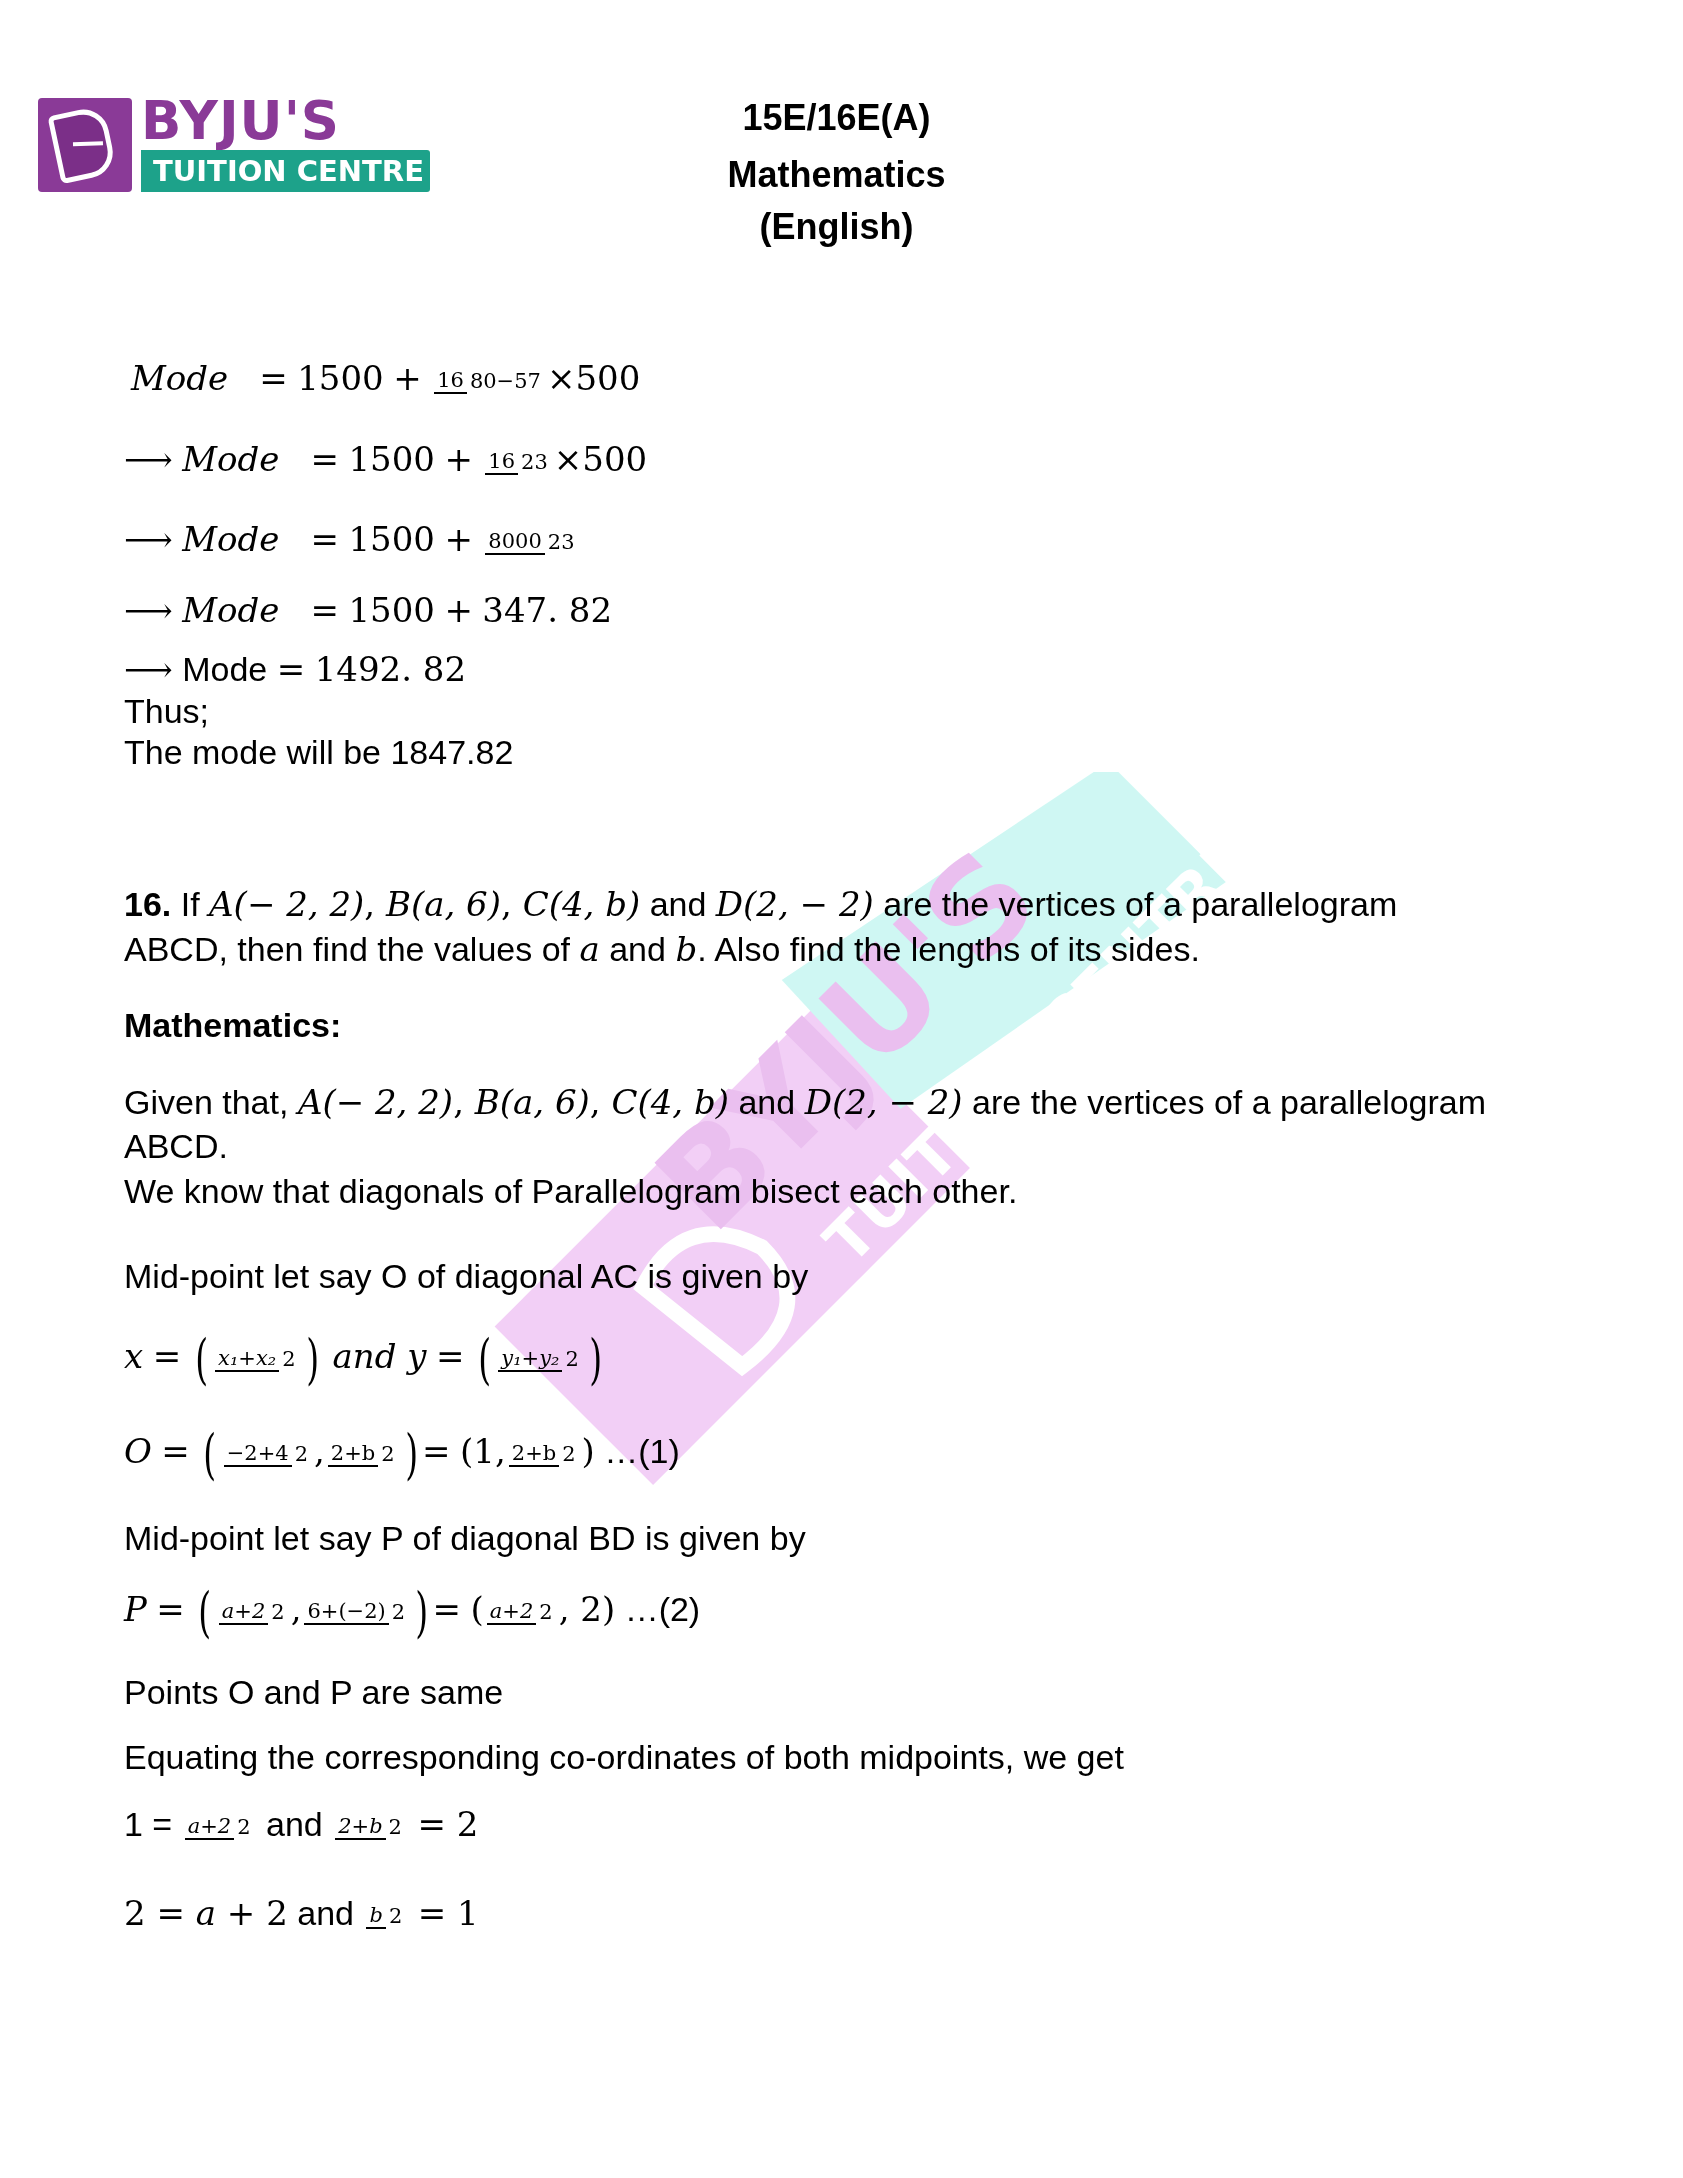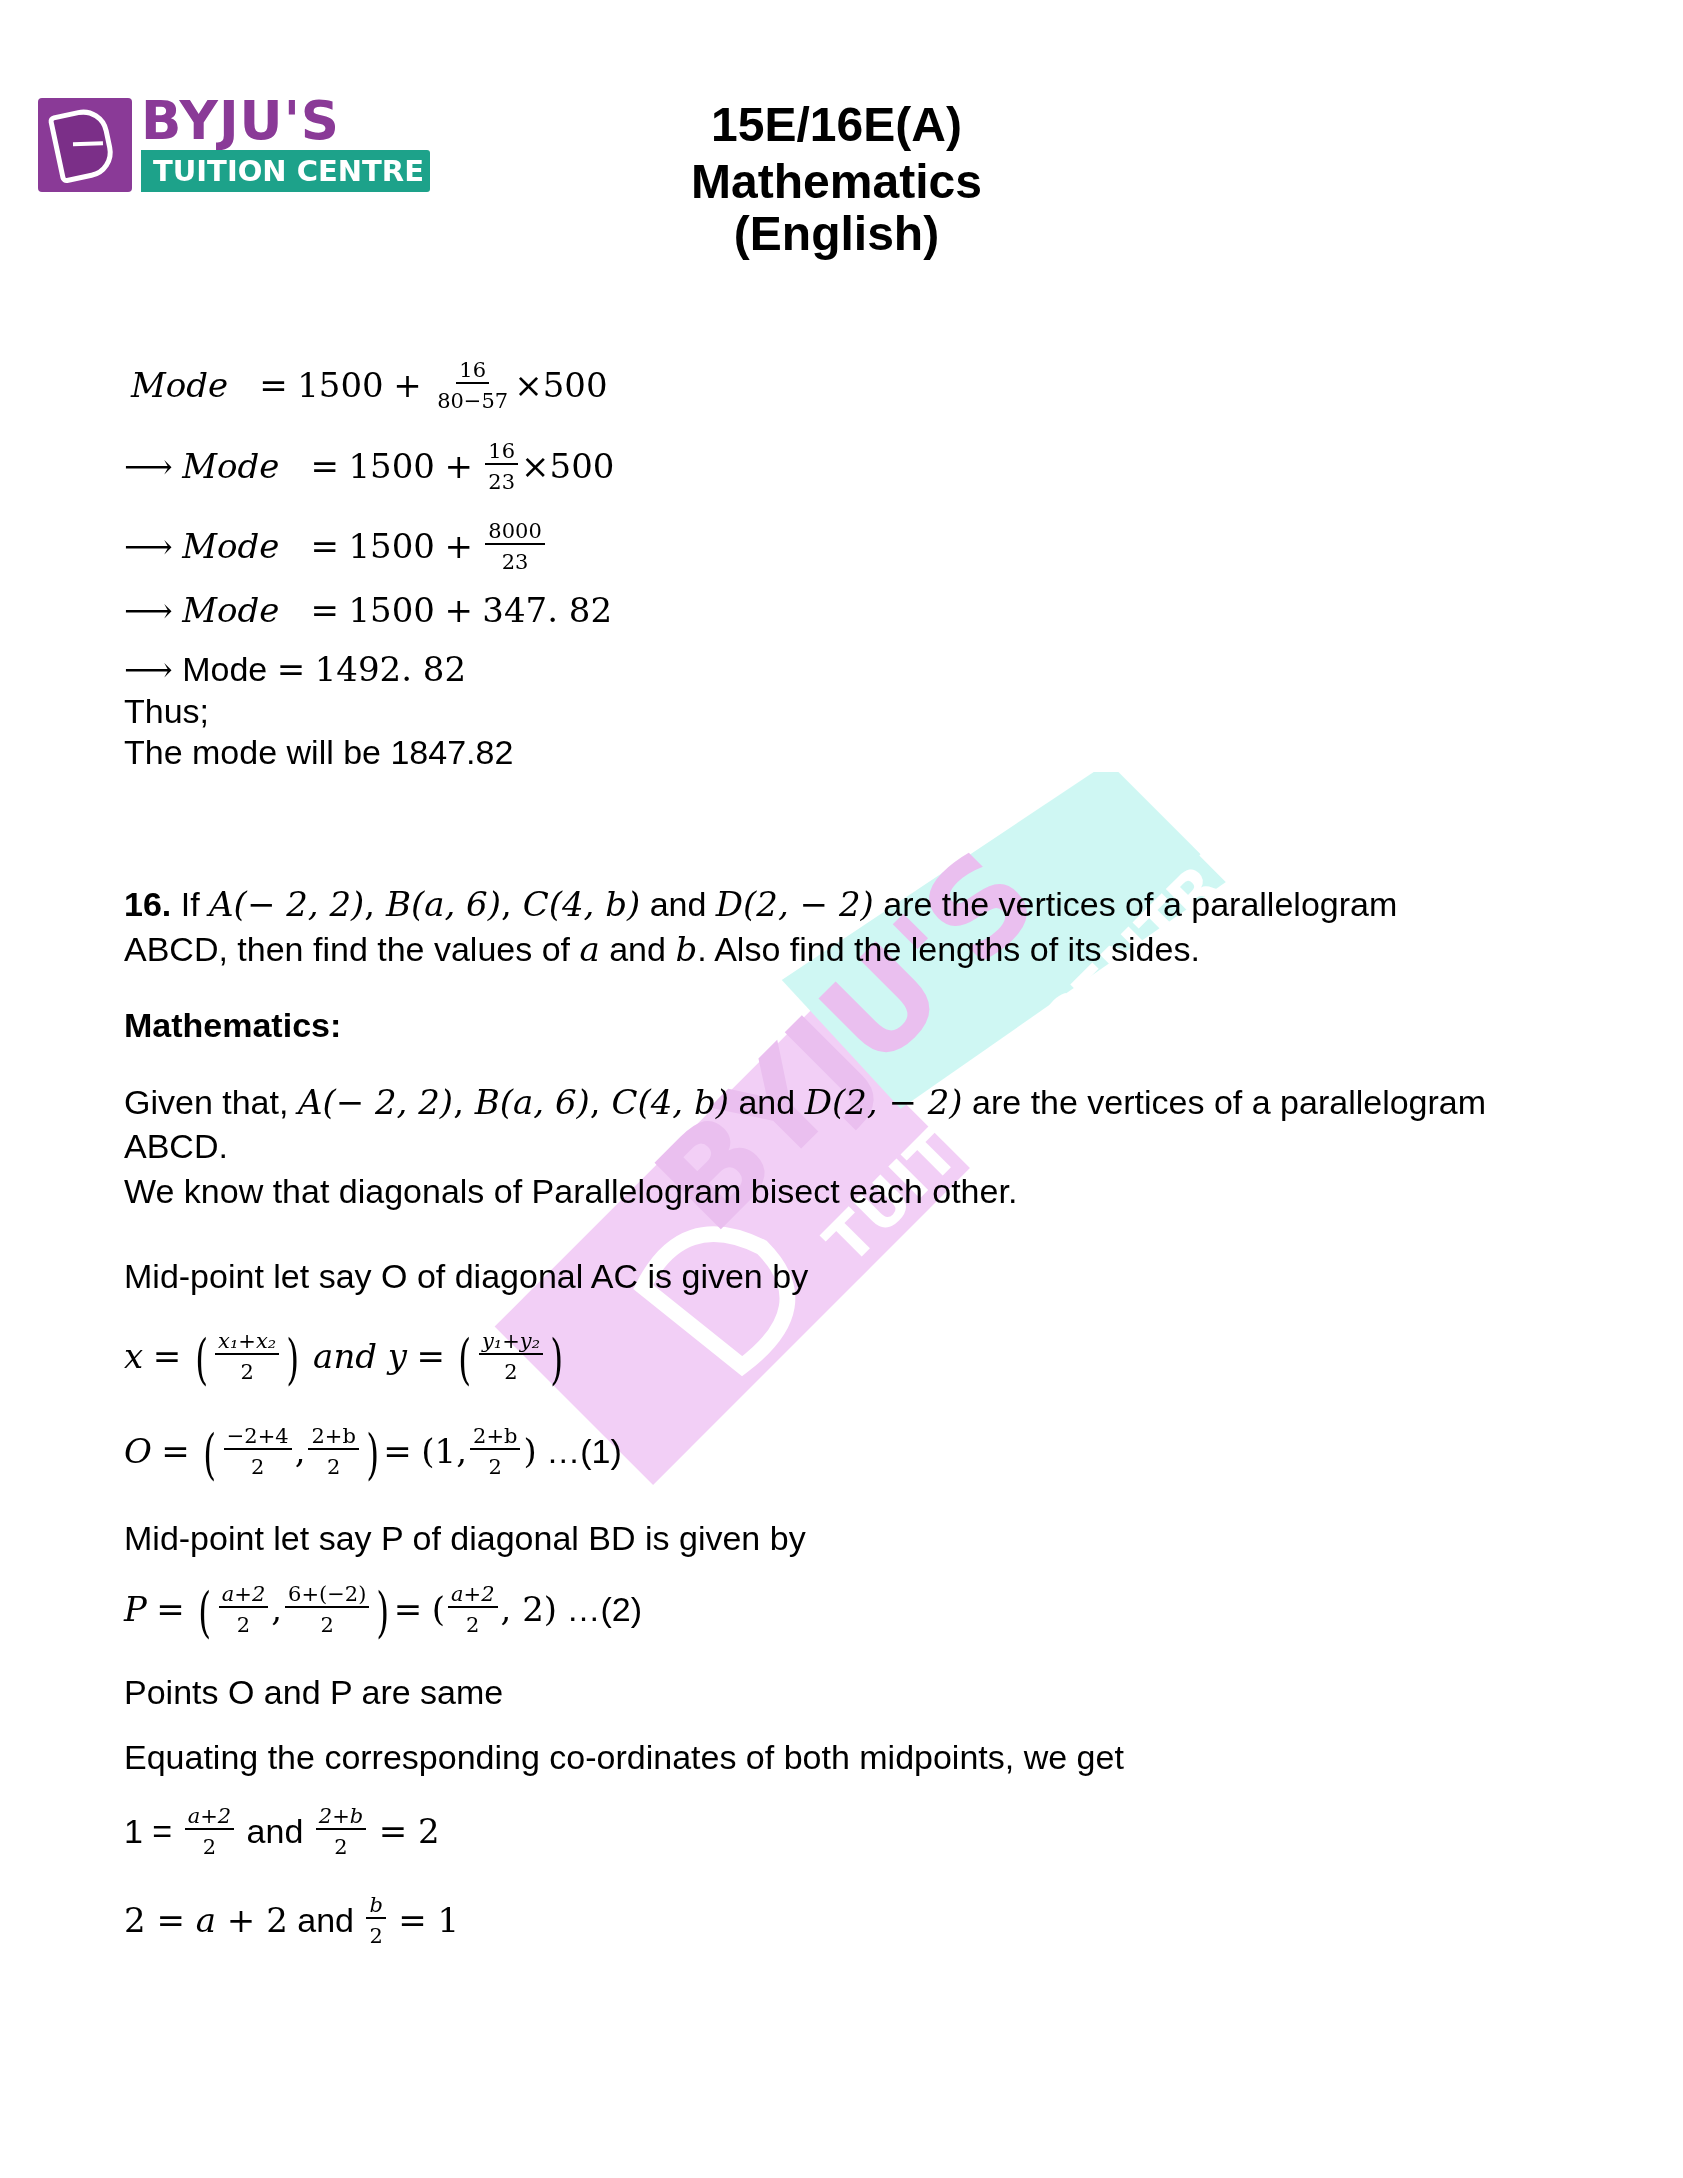--- a/index.html
+++ b/index.html
@@ -4,26 +4,26 @@
 <style>
   html, body { margin:0; padding:0; }
   body { width:1683px; height:2178px; background:#ffffff; position:relative; overflow:hidden; color:#000; font-family:"Liberation Sans", sans-serif; }
   .abs { position:absolute; }
   .logo { left:38px; top:96px; width:396px; height:99px; }
   .logo-box { position:absolute; left:0; top:2px; width:94px; height:94px; background:#8a3a97; border-radius:4px; }
   .logo-b { position:absolute; left:16px; top:12px; width:57px; height:69px; border:5px solid #fff; border-radius:6px 26px 26px 6px; box-sizing:border-box; transform:rotate(-12deg); background:#7b2f88; }
   .logo-b:after { content:""; position:absolute; left:14px; top:28px; width:30px; height:4px; background:#fff; transform:rotate(10deg); }
   .logo-word { position:absolute; left:103px; top:-6px; font-family:"DejaVu Sans", sans-serif; font-weight:bold; font-size:53px; color:#8a3a97; letter-spacing:1px; }
   .logo-tag { position:absolute; left:103px; top:54px; width:289px; height:42px; background:#1da28a; color:#fff; font-family:"DejaVu Sans", sans-serif; font-weight:bold; font-size:29px; line-height:42px; padding-left:12px; box-sizing:border-box; border-radius:0 3px 3px 0; }
-  .hdr { left:594px; width:485px; text-align:center; font-weight:bold; font-size:48px; }
+  .hdr { left:594px; width:485px; text-align:center; font-weight:bold; font-size:36px; }
   .watermark { left:455px; top:772px; width:812px; height:713px; pointer-events:none; }
   .line { left:124px; font-size:34px; white-space:nowrap; }
   .math { font-family:"DejaVu Serif", serif; }
   .mi { font-family:"DejaVu Serif", serif; font-style:italic; }
-  .frac { display:inline-flex; flex-direction:column; align-items:center; vertical-align:middle; font-family:"DejaVu Serif", serif; font-size:21px; line-height:1.15; margin:0 3px; }
+  .frac { display:inline-flex; align-items:center; vertical-align:middle; font-family:"DejaVu Serif", serif; font-size:21px; line-height:1.15; margin:0 3px; }
   .frac .num { border-bottom:2px solid #000; padding:0 3px; }
   .frac .den { padding:5px 3px; }
   .paren { font-family:"DejaVu Serif", serif; font-size:55px; font-weight:100; vertical-align:middle; transform:scaleX(0.6); display:inline-block; }
   .bold { font-weight:bold; }
   .ws { white-space:pre; }
 </style>
 </head>
 <body>
 
 <div class="abs logo">

